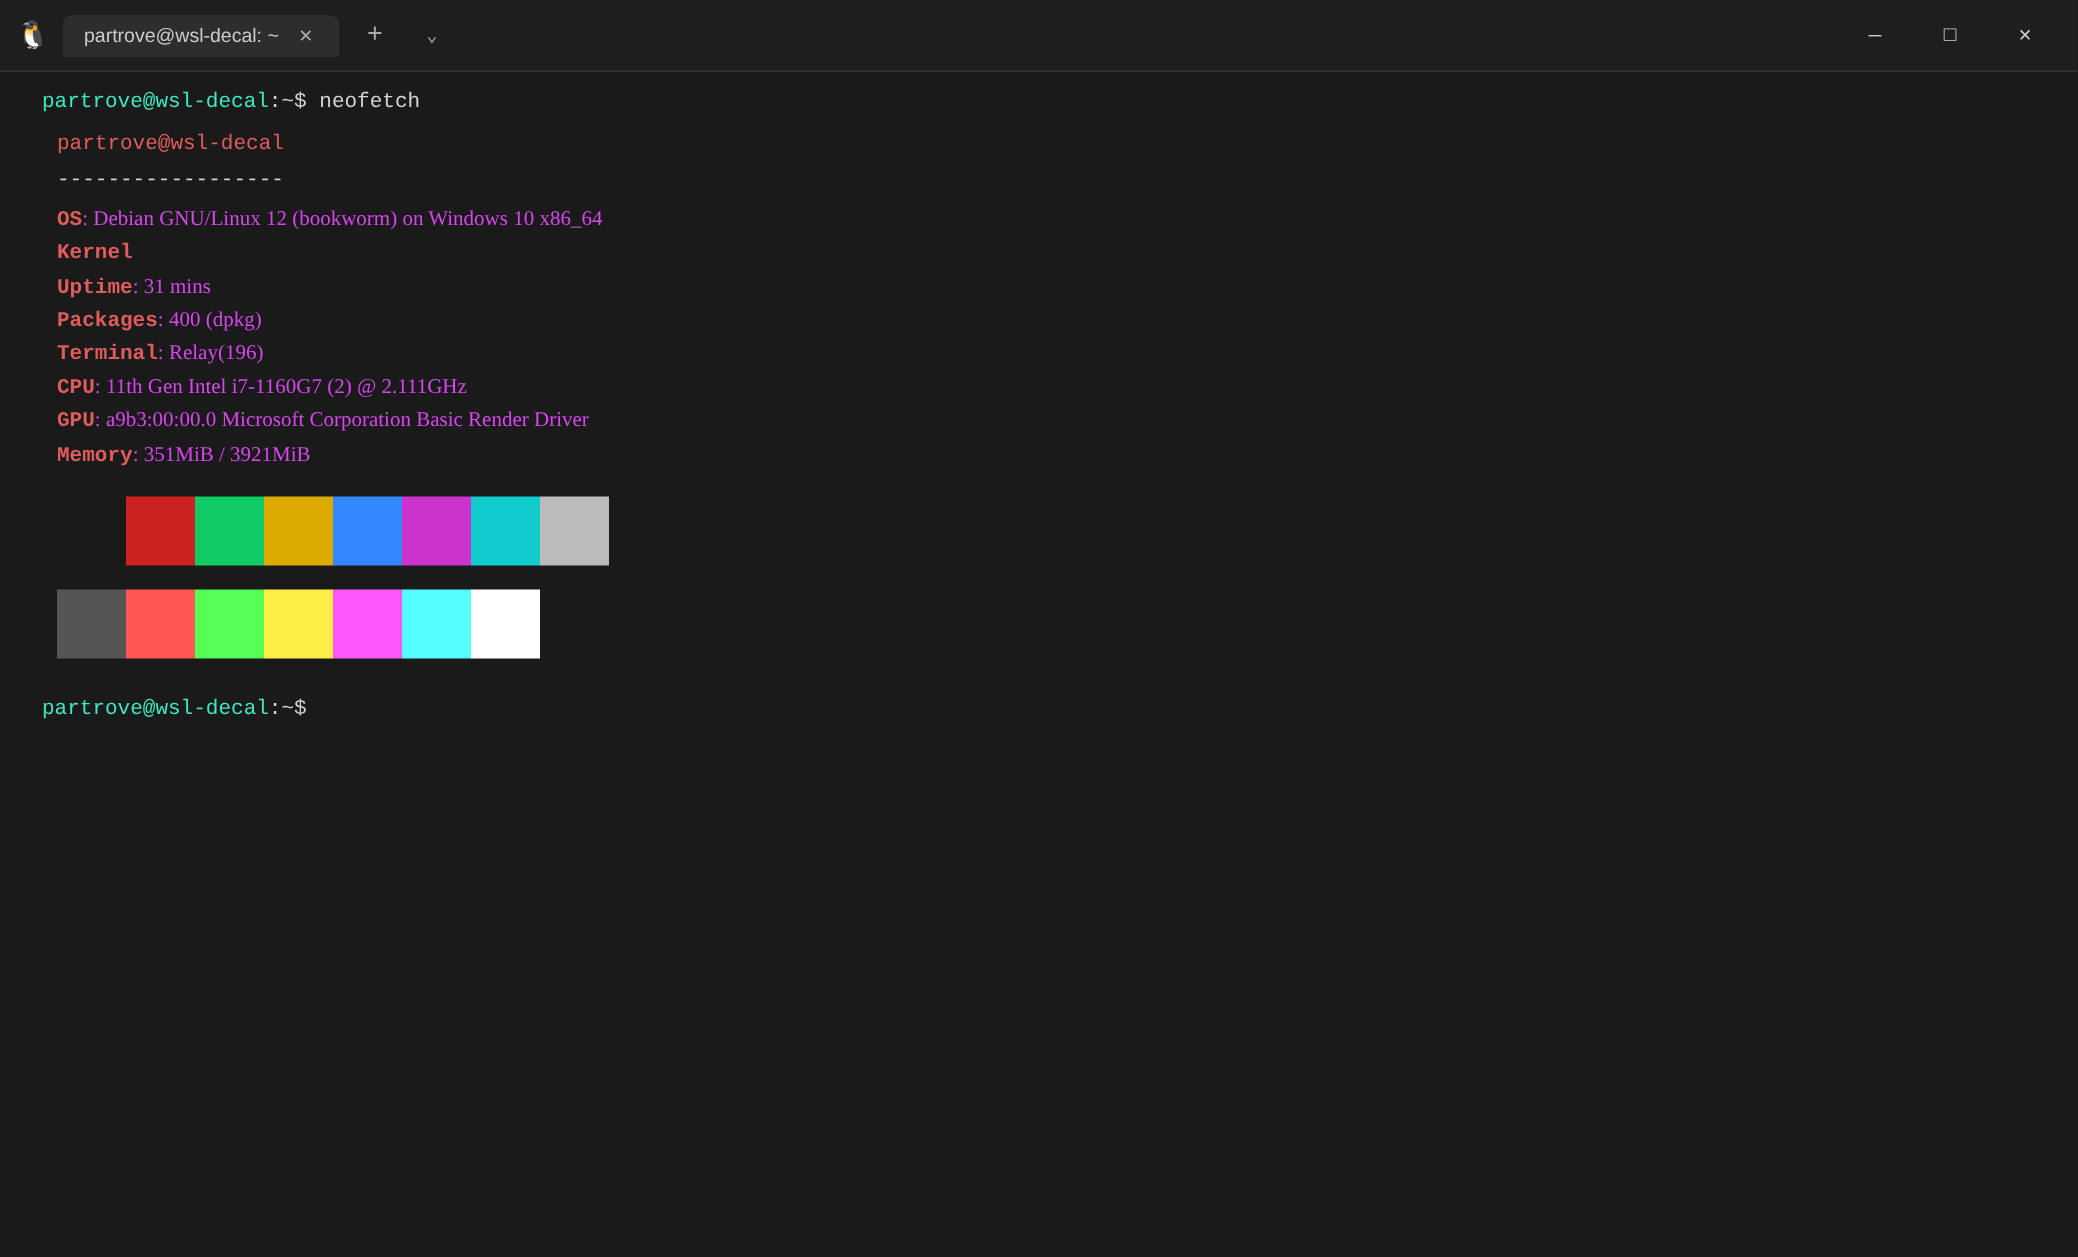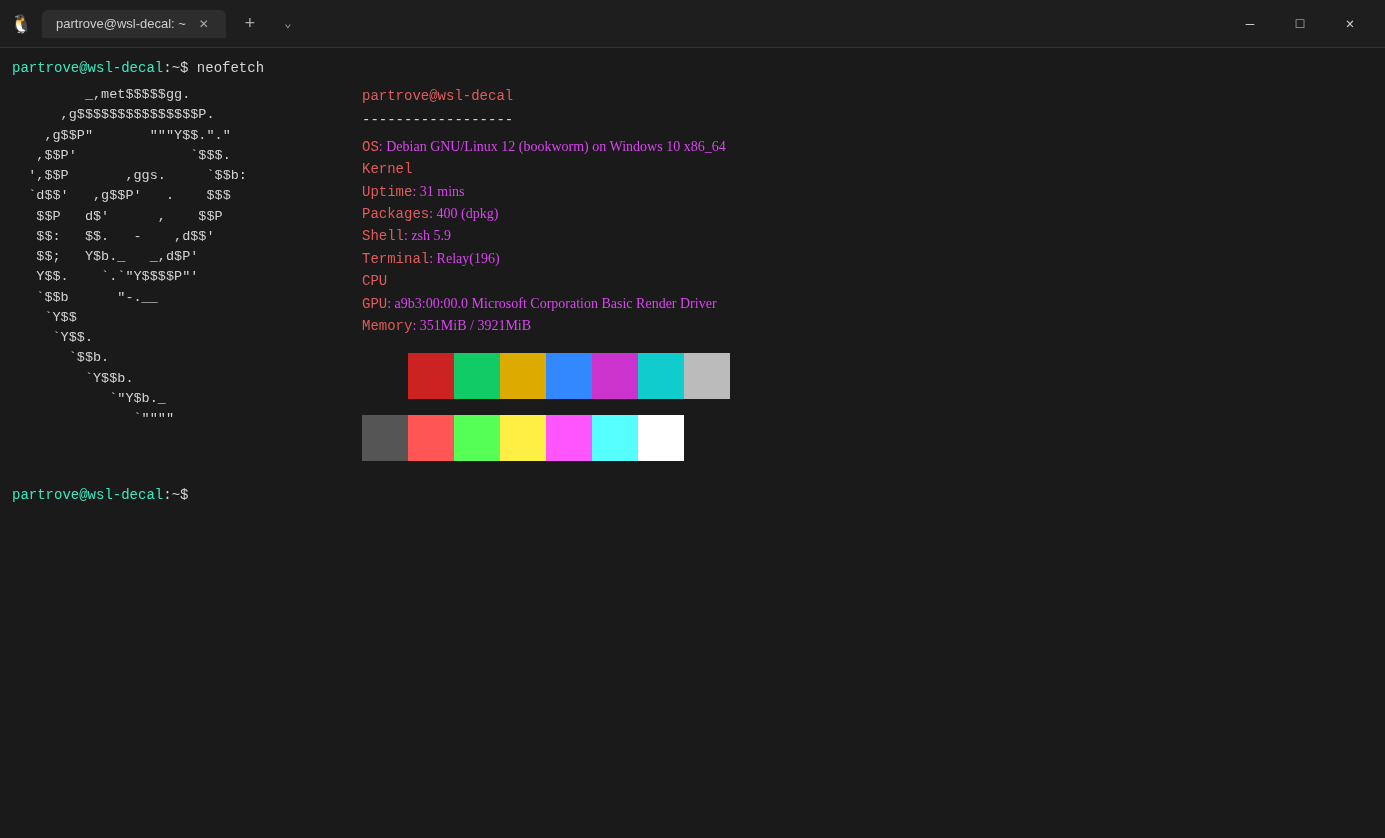--- a/index.html
+++ b/index.html
@@ -98,21 +98,21 @@
       display: flex;
       align-items: center;
       justify-content: center;
       color: #ccc;
       font-size: 14px;
       cursor: pointer;
     }
 
     .terminal-body {
       background: #1a1a1a;
-      padding: 10px 12px;
+      padding: 10px 28px;
       height: calc(838px - 48px);
       overflow-y: auto;
       color: #d4d4d4;
       font-size: 14px;
       line-height: 1.5;
     }
 
     .prompt-line {
       color: #3de8c0;
       margin-bottom: 2px;
@@ -149,21 +149,21 @@
       line-height: 1.6;
     }
 
     .info-line {
       display: flex;
       align-items: baseline;
     }
 
     .info-key {
       color: #e05c5c;
-      font-weight: normal;
+      font-weight: bold;
     }
 
     .info-value {
       color: #d946ef;
       font-family: Liberation Serif, serif;
     }
 
     .username-line {
       color: #e05c5c;
       font-size: 14px;
@@ -211,37 +211,20 @@
 </div>
 
 <div class="terminal-body">
 
   <div class="prompt-line">
     <span class="prompt-user">partrove@wsl-decal</span><span class="prompt-symbol">:~$</span><span class="cmd-text"> neofetch</span>
   </div>
 
   <div class="neofetch-container">
 
-    <div class="ascii-art">         _,met$$$$$gg.
-      ,g$$$$$$$$$$$$$$$P.
-    ,g$$P"       """Y$$."."
-   ,$$P'              `$$$.
-  ',$$P       ,ggs.     `$$b:
-  `d$$'   ,g$$P'   .    $$$
-   $$P   d$'      ,    $$P
-   $$:   $$.   -    ,d$$'
-   $$;   Y$b._   _,d$P'
-   Y$$.    `.`"Y$$$$P"'
-   `$$b      "-.__
-    `Y$$
-     `Y$$.
-       `$$b.
-         `Y$$b.
-            `"Y$b._
-               `""""</div>
 
     <div class="info-panel">
       <div class="username-line">
         <span>partrove@wsl-decal</span>
       </div>
       <div class="dash-line">
         <span>------------------</span>
       </div>
       <div class="info-line">
         <span class="info-key">OS</span>
@@ -252,29 +235,26 @@
       </div>
       <div class="info-line">
         <span class="info-key">Uptime</span>
           <span class="info-value">: 31 mins</span>
       </div>
       <div class="info-line">
         <span class="info-key">Packages</span>
           <span class="info-value">: 400 (dpkg)</span>
       </div>
       <div class="info-line">
-        <span class="info-key">Shell</span>
-          <span class="info-value">: zsh 5.9</span>
-      </div>
-      <div class="info-line">
         <span class="info-key">Terminal</span>
           <span class="info-value">: Relay(196)</span>
       </div>
       <div class="info-line">
         <span class="info-key">CPU</span>
+          <span class="info-value">: 11th Gen Intel i7-1160G7 (2) @ 2.111GHz</span>
       </div>
       <div class="info-line">
         <span class="info-key">GPU</span>
           <span class="info-value">: a9b3:00:00.0 Microsoft Corporation Basic Render Driver</span>
       </div>
       <div class="info-line">
         <span class="info-key">Memory</span>
           <span class="info-value">: 351MiB / 3921MiB</span>
       </div>
 

